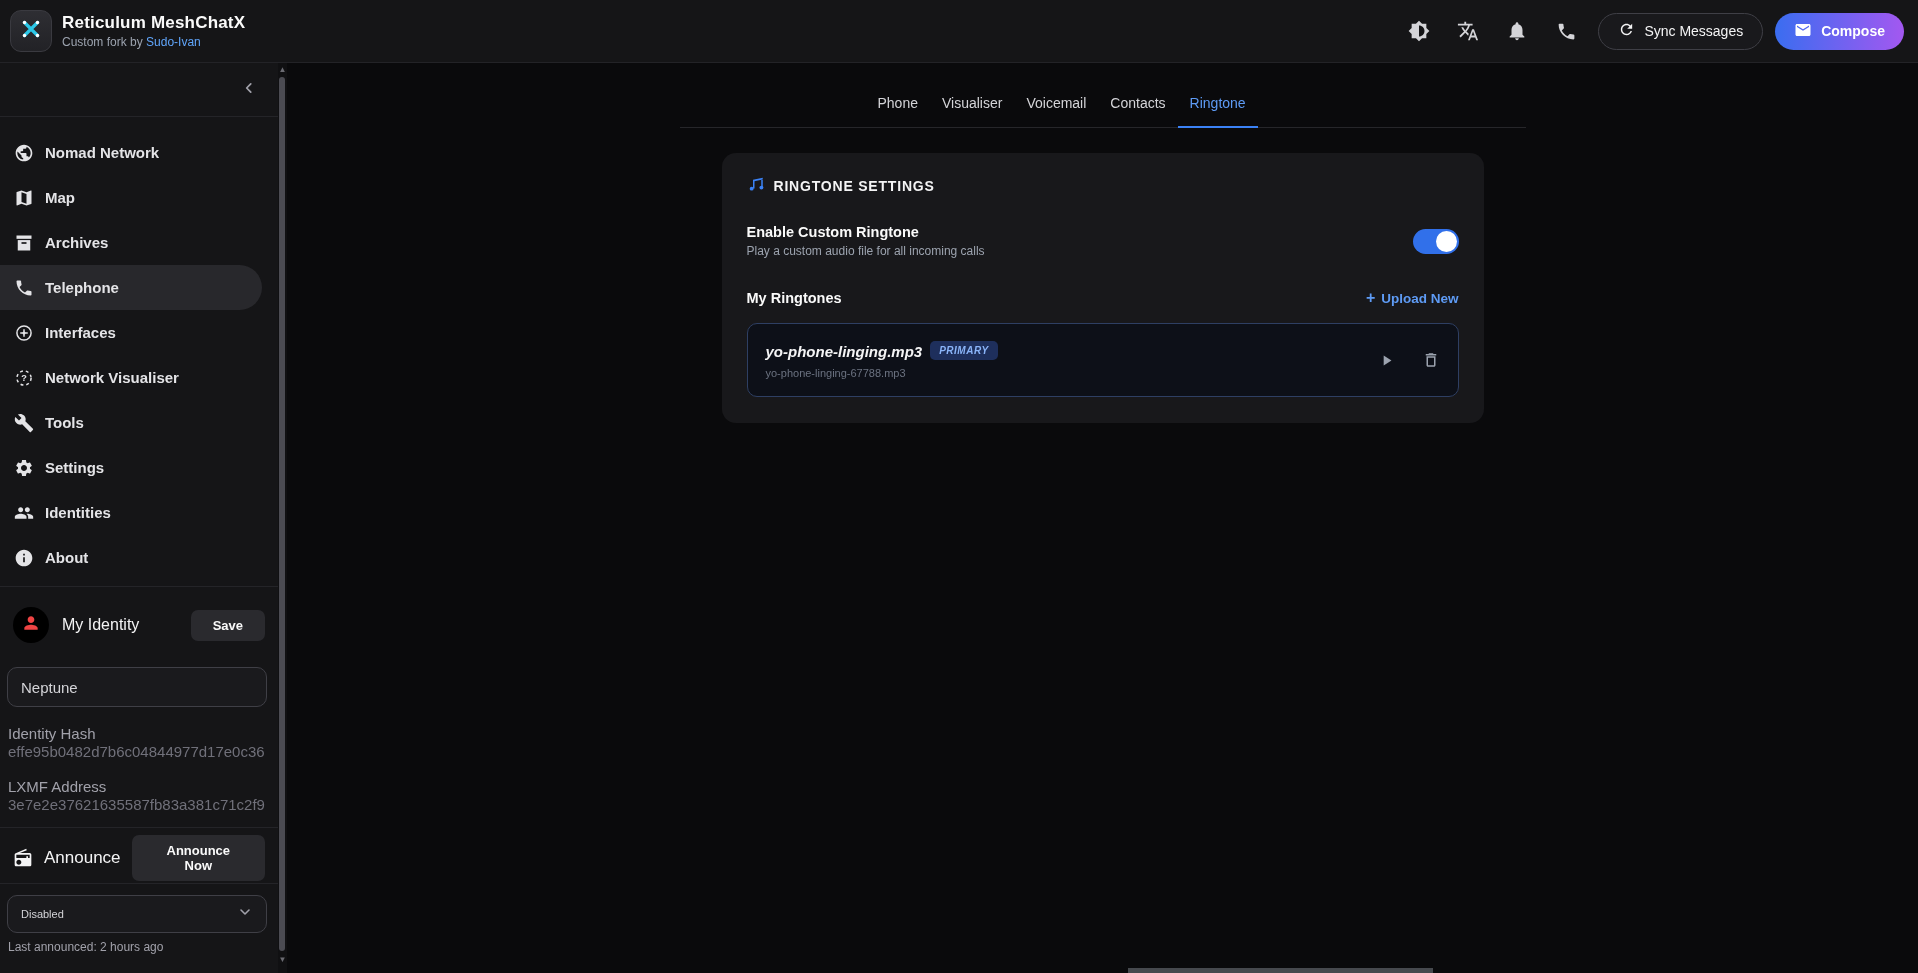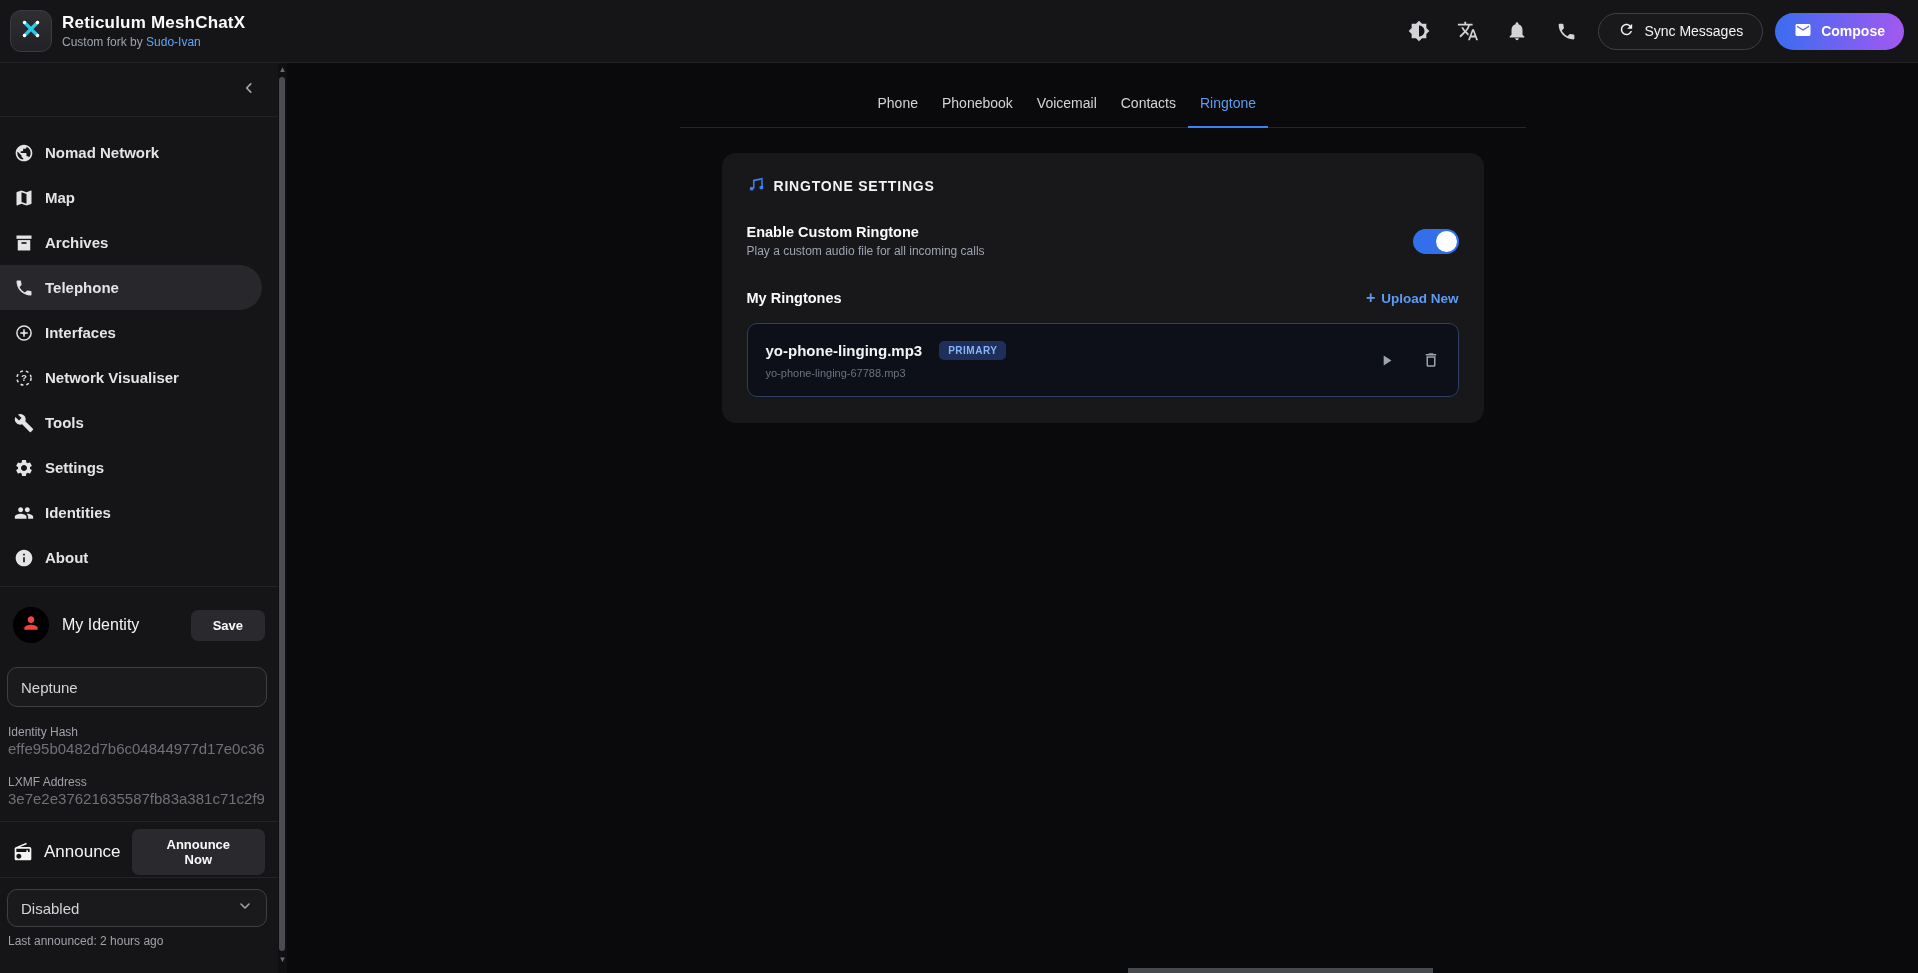--- a/index.html
+++ b/index.html
@@ -42,29 +42,29 @@
   .div1 { margin-top:6px; }
   .identity-row { margin-top:18px; padding:0 13px; display:flex; align-items:center; height:40px; }
   .avatar { width:36px; height:36px; border-radius:50%; background:#000; display:flex; align-items:center; justify-content:center; }
   .identity-title { font-size:16px; color:#f4f4f5; margin-left:13px; flex:1; }
   .smallbtn { background:#2a2a2e; color:#fafafa; font-size:13px; font-weight:bold; border:none;
     border-radius:7px; padding:8px 22px; cursor:pointer; }
   .name-input { display:block; margin:22px 11px 0 7px; width:calc(100% - 18px); height:40px; background:#1a1a1d;
     border:1px solid #3f3f46; border-radius:10px; color:#d4d4d8; font-size:15px; padding:0 13px;
     font-family:"Liberation Sans", sans-serif; }
   .hash-block { margin:18px 8px 0 8px; }
-  .hash-label { font-size:12px; color:#a1a1aa; }
+  .hash-label { font-size:15px; color:#a1a1aa; }
   .hash-value { font-size:15px; color:#70707a; margin-top:1px; font-family:Liberation Sans, sans-serif; }
   .div2 { margin-top:14px; }
   .announce-row { margin-top:11px; padding:0 13px; height:38px; display:flex; align-items:center; gap:11px; }
   .announce-label { font-size:17px; color:#f4f4f5; flex:1; }
   .div3 { margin-top:6px; }
   .select { margin:11px 11px 0 7px; height:38px; background:#1a1a1d; border:1px solid #3f3f46; border-radius:10px;
     display:flex; align-items:center; padding:0 13px; cursor:pointer; }
-  .select-value { font-size:15px; color:#d4d4d8; flex:1; }
+  .select-value { font-size:11px; color:#d4d4d8; flex:1; }
   .last-announced { margin:7px 8px 0 8px; font-size:12px; color:#a1a1aa; white-space:nowrap; }
 
   
   .tabstrip { width:846px; margin:0 auto; height:65px; border-bottom:1px solid #26262a;
     display:flex; align-items:flex-end; padding-left:186px; }
   .tab { padding:0 12px 16px; font-size:14px; color:#d4d4d8; cursor:pointer; position:relative; }
   .tab.active { color:#5e9bf5; }
   .tab.active::after { content:""; position:absolute; left:0; right:0; bottom:-1px; height:2px; background:#3b82f6; }
 
   .card { width:762px; margin:25px auto 0; background:#18181b; border-radius:14px; padding:22px 25px 26px; }
@@ -75,21 +75,21 @@
   .enable-desc { font-size:12px; color:#9ca3af; margin-top:4px; }
   .toggle { margin-left:auto; width:46px; height:25px; border-radius:999px; background:#3170ea; position:relative; cursor:pointer; }
   .toggle-knob { position:absolute; top:2px; right:2px; width:21px; height:21px; border-radius:50%; background:#fff; }
   .ringtones-row { margin-top:31px; display:flex; align-items:center; }
   .ringtones-title { font-size:14.5px; font-weight:bold; color:#fafafa; }
   .upload-link { margin-left:auto; display:flex; align-items:center; gap:6px; color:#5e9bf5;
     font-size:13.5px; font-weight:bold; cursor:pointer; }
   .upload-plus { font-size:16px; font-weight:bold; }
   .ring-item { margin-top:16px; min-height:74px; border:1px solid #2e3f63; background:#0d1018; border-radius:10px;
     padding:15px 18px; display:flex; align-items:center; }
-  .ring-name-row { display:flex; align-items:center; gap:17px; }
+  .ring-name-row { display:flex; align-items:flex-end; gap:8px;font-style:italic; }
   .ring-name { font-size:15px; font-weight:bold; color:#f4f4f5; }
   .badge { background:#1e2f5c; color:#8ab4f8; font-size:10px; font-weight:bold; letter-spacing:.5px;
     padding:4px 9px; border-radius:5px; }
   .ring-file { font-size:11px; color:#6b7280; margin-top:7px; }
   .ring-actions { margin-left:auto; display:flex; align-items:center; gap:27px; }
   .hscroll-thumb { position:absolute; bottom:0; left:841px; width:305px; height:5px; background:#46494e; }
 </style>
 </head>
 <body>
 
@@ -307,21 +307,21 @@
     <div class="sb-scroll">
       <div class="sb-arrow" style="top:2px;">▲</div>
       <div class="sb-thumb"></div>
       <div class="sb-arrow" style="bottom:8px;">▼</div>
     </div>
 
     <div class="main">
 
       <div class="tabstrip">
         <div class="tab">Phone</div>
-        <div class="tab">Phonebook</div>
+        <div class="tab">Visualiser</div>
         <div class="tab">Voicemail</div>
         <div class="tab">Contacts</div>
         <div class="tab active">Ringtone</div>
       </div>
 
       <div class="card">
         <div class="card-head">
           <span>
             <svg width="18" height="18" viewBox="0 0 24 24" fill="#3b82f6">
                 <path d="M8 6.2L21 3.5v2.6L10 8.4v9.6H8zM19 6.8h2v9.7h-2z"></path>

